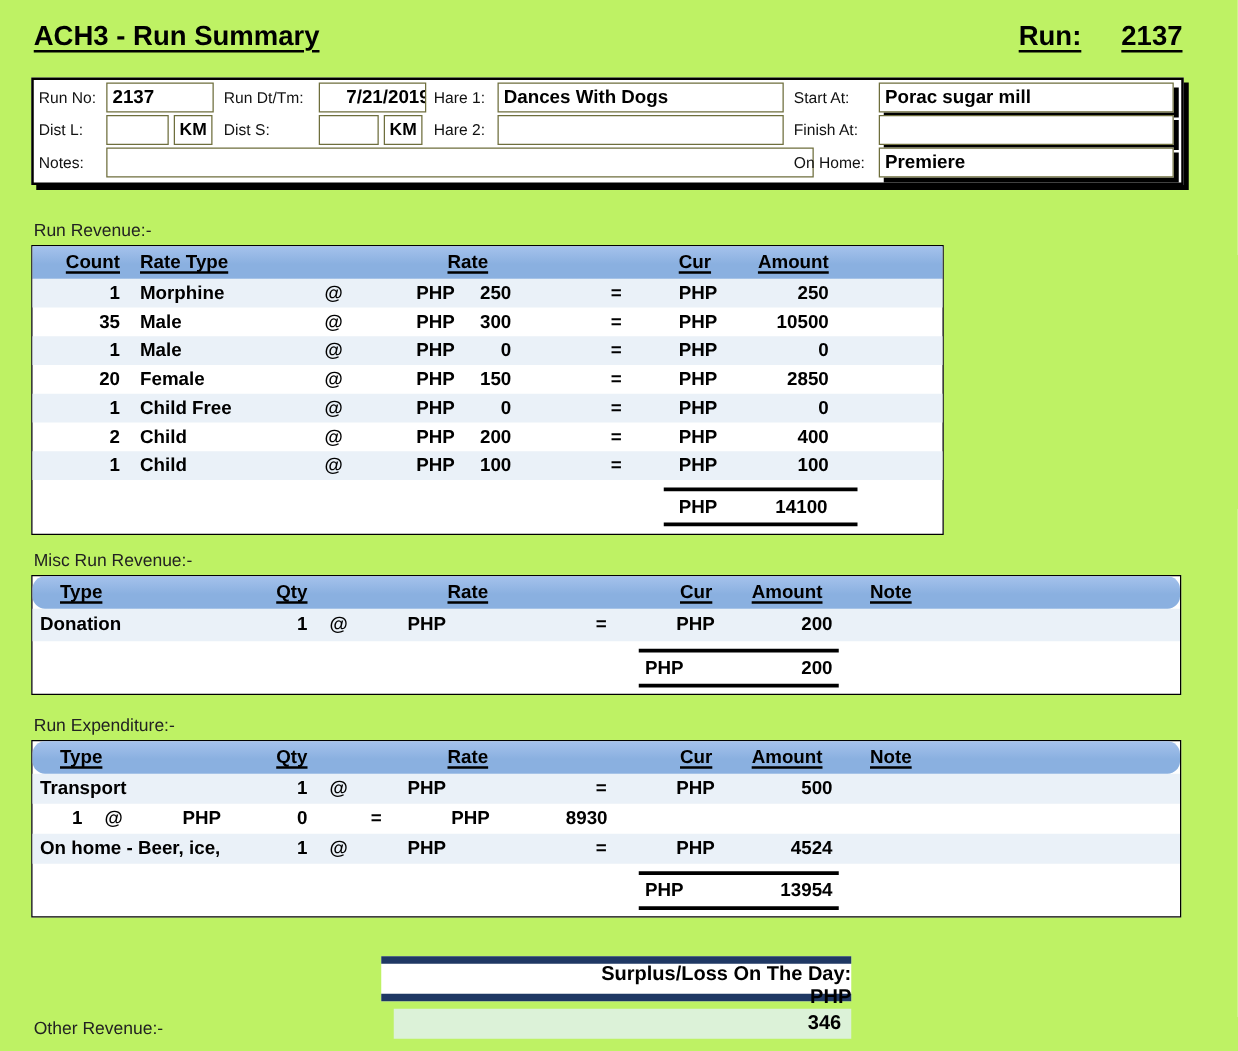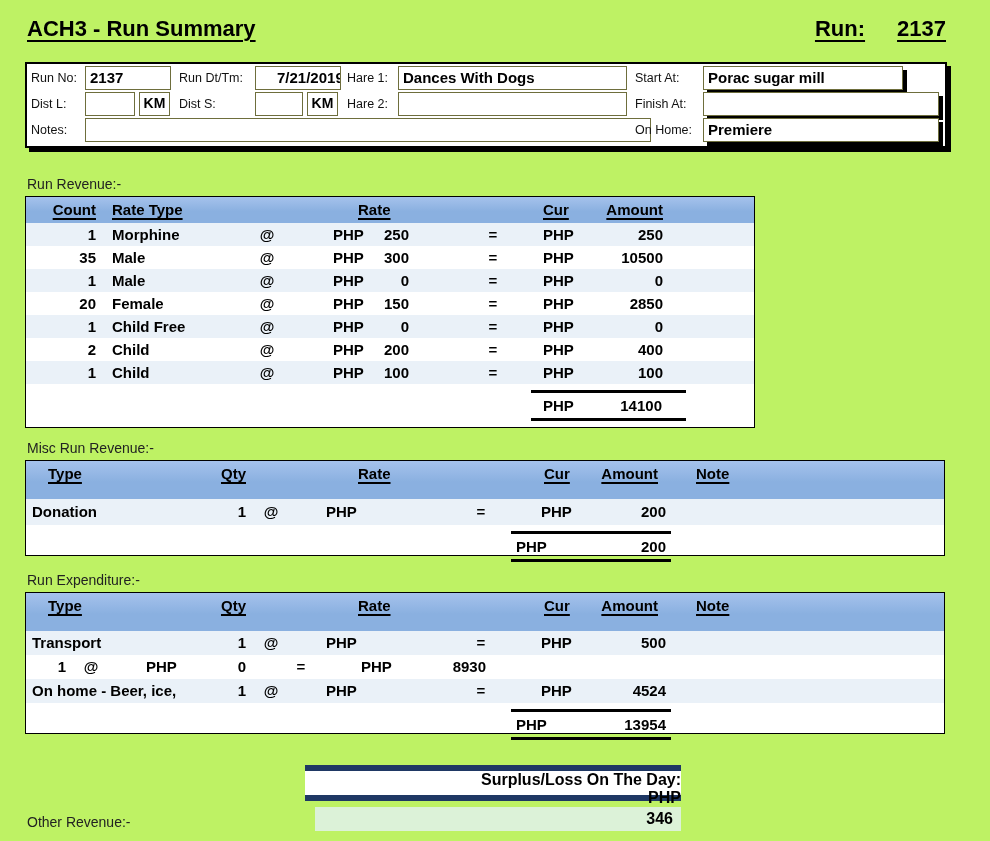--- a/index.html
+++ b/index.html
@@ -43,21 +43,21 @@
   .rr .typ { width:146px; padding-left:16px; }
   .rr .at  { width:50px; text-align:center; }
   .rr .rcur{ width:84px; padding-left:41px; }
   .rr .rval{ width:33px; text-align:right; }
   .rr .eq  { width:130px; padding-left:38px; text-align:center; }
   .rr .cur { width:62px; padding-left:4px; }
   .rr .amt { width:62px; text-align:right; }
 
   
   .mx .row { height:26px; line-height:26px; }
-  .mx .t-head { height:38px; line-height:25px; }
+  .mx .t-head { height:26px; line-height:25px;border-radius:10px; }
   .mx .typ { width:180px; padding-left:6px; }
   .mx .qty { width:40px; text-align:right; }
   .mx .at  { width:50px; text-align:center; }
   .mx .rcur{ width:90px; padding-left:30px; }
   .mx .rval{ width:40px; text-align:right; }
   .mx .eq  { width:110px; text-align:center; }
   .mx .cur { width:65px; padding-left:5px; }
   .mx .amt { width:65px; text-align:right; }
   .mx .note{ flex:1; padding-left:30px; }
 
@@ -89,21 +89,21 @@
   </div>
 
   <div class="form-box">
     <span class="f-lbl" style="left:4px;top:2px">Run No:</span>
     <div class="f-in" style="left:58px;top:2px;width:86px">2137</div>
     <span class="f-lbl" style="left:152px;top:2px">Run Dt/Tm:</span>
     <div class="f-in center" style="left:228px;top:2px;width:86px">7/21/2019</div>
     <span class="f-lbl" style="left:320px;top:2px">Hare 1:</span>
     <div class="f-in" style="left:371px;top:2px;width:229px">Dances With Dogs</div>
     <span class="f-lbl" style="left:608px;top:2px">Start At:</span>
-    <div class="f-in shadow" style="left:676px;top:2px;width:200px">Porac sugar mill</div>
+    <div class="f-in shadow" style="left:676px;top:2px;width:236px">Porac sugar mill</div>
 
     <span class="f-lbl" style="left:4px;top:28px">Dist L:</span>
     <div class="f-in" style="left:58px;top:28px;width:50px"></div>
     <div class="f-km" style="left:112px;top:28px">KM</div>
     <span class="f-lbl" style="left:152px;top:28px">Dist S:</span>
     <div class="f-in" style="left:228px;top:28px;width:48px"></div>
     <div class="f-km" style="left:280px;top:28px">KM</div>
     <span class="f-lbl" style="left:320px;top:28px">Hare 2:</span>
     <div class="f-in" style="left:371px;top:28px;width:229px"></div>
     <span class="f-lbl" style="left:608px;top:28px">Finish At:</span>

